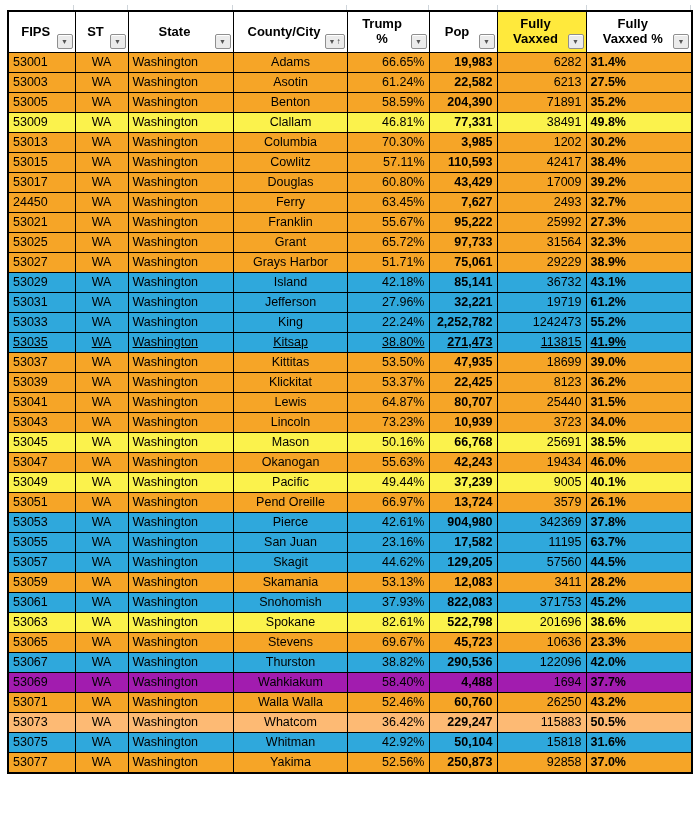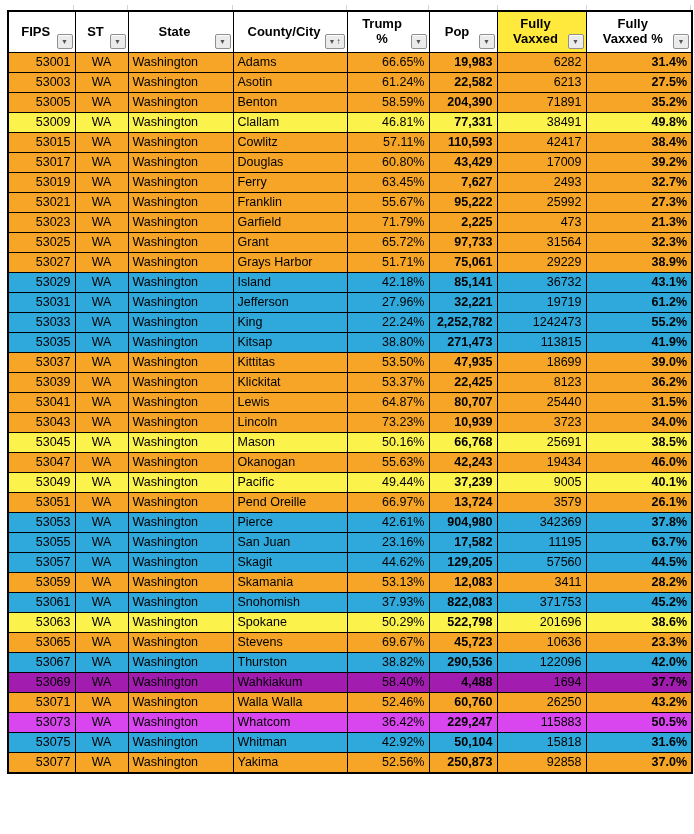--- a/index.html
+++ b/index.html
@@ -30,28 +30,28 @@
     display:flex;align-items:center;justify-content:center;gap:1px;
     box-shadow:inset 0 1px 0 #fff;cursor:pointer;
   }
   .fbtn.sorted{width:18px;}
   .tri{font-size:7px;color:#555;line-height:1;}
   .sortarrow{font-size:8px;color:#333;line-height:1;font-weight:bold;}
 
   tbody td{
     height:19px;line-height:19px;font-size:12.5px;padding:0 4px;white-space:nowrap;
   }
-  .c-fips{text-align:right;padding-right:4px;}
+  .c-fips{text-align:left;padding-right:4px;}
   .c-st{text-align:center;}
   .c-state{text-align:left;}
-  .c-county{text-align:left;padding-right:3px;}
+  .c-county{text-align:center;padding-right:3px;}
   .c-trump{text-align:right;padding-right:4px;}
   .c-pop{text-align:right;padding-right:4px;font-weight:bold;}
   .c-vaxxed{text-align:right;padding-right:4px;}
-  .c-vaxpct{text-align:right;font-weight:bold;}
+  .c-vaxpct{text-align:left;font-weight:bold;}
 </style>
 </head>
 <body>
 
 <div class="sheet">
 
   <div class="gridstrip top">
     <span class="gs-c1"></span>
       <span class="gs-c2"></span>
       <span class="gs-c3"></span>
@@ -164,70 +164,70 @@
     <td class="c-fips">53009</td>
     <td class="c-st">WA</td>
     <td class="c-state">Washington</td>
     <td class="c-county">Clallam</td>
     <td class="c-trump">46.81%</td>
     <td class="c-pop">77,331</td>
     <td class="c-vaxxed">38491</td>
     <td class="c-vaxpct">49.8%</td>
   </tr>
         <tr style="background: rgb(246, 165, 39);">
+    <td class="c-fips">53013</td>
+    <td class="c-st">WA</td>
+    <td class="c-state">Washington</td>
+    <td class="c-county">Columbia</td>
+    <td class="c-trump">70.30%</td>
+    <td class="c-pop">3,985</td>
+    <td class="c-vaxxed">1202</td>
+    <td class="c-vaxpct">30.2%</td>
+  </tr>
+        <tr style="background: rgb(246, 165, 39);">
     <td class="c-fips">53015</td>
     <td class="c-st">WA</td>
     <td class="c-state">Washington</td>
     <td class="c-county">Cowlitz</td>
     <td class="c-trump">57.11%</td>
     <td class="c-pop">110,593</td>
     <td class="c-vaxxed">42417</td>
     <td class="c-vaxpct">38.4%</td>
   </tr>
         <tr style="background: rgb(246, 165, 39);">
     <td class="c-fips">53017</td>
     <td class="c-st">WA</td>
     <td class="c-state">Washington</td>
     <td class="c-county">Douglas</td>
     <td class="c-trump">60.80%</td>
     <td class="c-pop">43,429</td>
     <td class="c-vaxxed">17009</td>
     <td class="c-vaxpct">39.2%</td>
   </tr>
         <tr style="background: rgb(246, 165, 39);">
-    <td class="c-fips">53019</td>
+    <td class="c-fips">24450</td>
     <td class="c-st">WA</td>
     <td class="c-state">Washington</td>
     <td class="c-county">Ferry</td>
     <td class="c-trump">63.45%</td>
     <td class="c-pop">7,627</td>
     <td class="c-vaxxed">2493</td>
     <td class="c-vaxpct">32.7%</td>
   </tr>
         <tr style="background: rgb(246, 165, 39);">
     <td class="c-fips">53021</td>
     <td class="c-st">WA</td>
     <td class="c-state">Washington</td>
     <td class="c-county">Franklin</td>
     <td class="c-trump">55.67%</td>
     <td class="c-pop">95,222</td>
     <td class="c-vaxxed">25992</td>
     <td class="c-vaxpct">27.3%</td>
   </tr>
         <tr style="background: rgb(246, 165, 39);">
-    <td class="c-fips">53023</td>
-    <td class="c-st">WA</td>
-    <td class="c-state">Washington</td>
-    <td class="c-county">Garfield</td>
-    <td class="c-trump">71.79%</td>
-    <td class="c-pop">2,225</td>
-    <td class="c-vaxxed">473</td>
-    <td class="c-vaxpct">21.3%</td>
-  </tr>
-        <tr style="background: rgb(246, 165, 39);">
     <td class="c-fips">53025</td>
     <td class="c-st">WA</td>
     <td class="c-state">Washington</td>
     <td class="c-county">Grant</td>
     <td class="c-trump">65.72%</td>
     <td class="c-pop">97,733</td>
     <td class="c-vaxxed">31564</td>
     <td class="c-vaxpct">32.3%</td>
   </tr>
         <tr style="background: rgb(246, 165, 39);">
@@ -263,21 +263,21 @@
         <tr style="background: rgb(47, 168, 220);">
     <td class="c-fips">53033</td>
     <td class="c-st">WA</td>
     <td class="c-state">Washington</td>
     <td class="c-county">King</td>
     <td class="c-trump">22.24%</td>
     <td class="c-pop">2,252,782</td>
     <td class="c-vaxxed">1242473</td>
     <td class="c-vaxpct">55.2%</td>
   </tr>
-        <tr style="background: rgb(47, 168, 220);">
+        <tr style="background: rgb(47, 168, 220); text-decoration: underline;">
     <td class="c-fips">53035</td>
     <td class="c-st">WA</td>
     <td class="c-state">Washington</td>
     <td class="c-county">Kitsap</td>
     <td class="c-trump">38.80%</td>
     <td class="c-pop">271,473</td>
     <td class="c-vaxxed">113815</td>
     <td class="c-vaxpct">41.9%</td>
   </tr>
         <tr style="background: rgb(246, 165, 39);">
@@ -408,21 +408,21 @@
     <td class="c-trump">37.93%</td>
     <td class="c-pop">822,083</td>
     <td class="c-vaxxed">371753</td>
     <td class="c-vaxpct">45.2%</td>
   </tr>
         <tr style="background: rgb(251, 242, 76);">
     <td class="c-fips">53063</td>
     <td class="c-st">WA</td>
     <td class="c-state">Washington</td>
     <td class="c-county">Spokane</td>
-    <td class="c-trump">50.29%</td>
+    <td class="c-trump">82.61%</td>
     <td class="c-pop">522,798</td>
     <td class="c-vaxxed">201696</td>
     <td class="c-vaxpct">38.6%</td>
   </tr>
         <tr style="background: rgb(246, 165, 39);">
     <td class="c-fips">53065</td>
     <td class="c-st">WA</td>
     <td class="c-state">Washington</td>
     <td class="c-county">Stevens</td>
     <td class="c-trump">69.67%</td>
@@ -453,21 +453,21 @@
         <tr style="background: rgb(246, 165, 39); border-radius: 6px;">
     <td class="c-fips">53071</td>
     <td class="c-st">WA</td>
     <td class="c-state">Washington</td>
     <td class="c-county">Walla Walla</td>
     <td class="c-trump">52.46%</td>
     <td class="c-pop">60,760</td>
     <td class="c-vaxxed">26250</td>
     <td class="c-vaxpct">43.2%</td>
   </tr>
-        <tr style="background: #d946ef;">
+        <tr style="background: #fdba74;">
     <td class="c-fips">53073</td>
     <td class="c-st">WA</td>
     <td class="c-state">Washington</td>
     <td class="c-county">Whatcom</td>
     <td class="c-trump">36.42%</td>
     <td class="c-pop">229,247</td>
     <td class="c-vaxxed">115883</td>
     <td class="c-vaxpct">50.5%</td>
   </tr>
         <tr style="background: rgb(47, 168, 220);">

